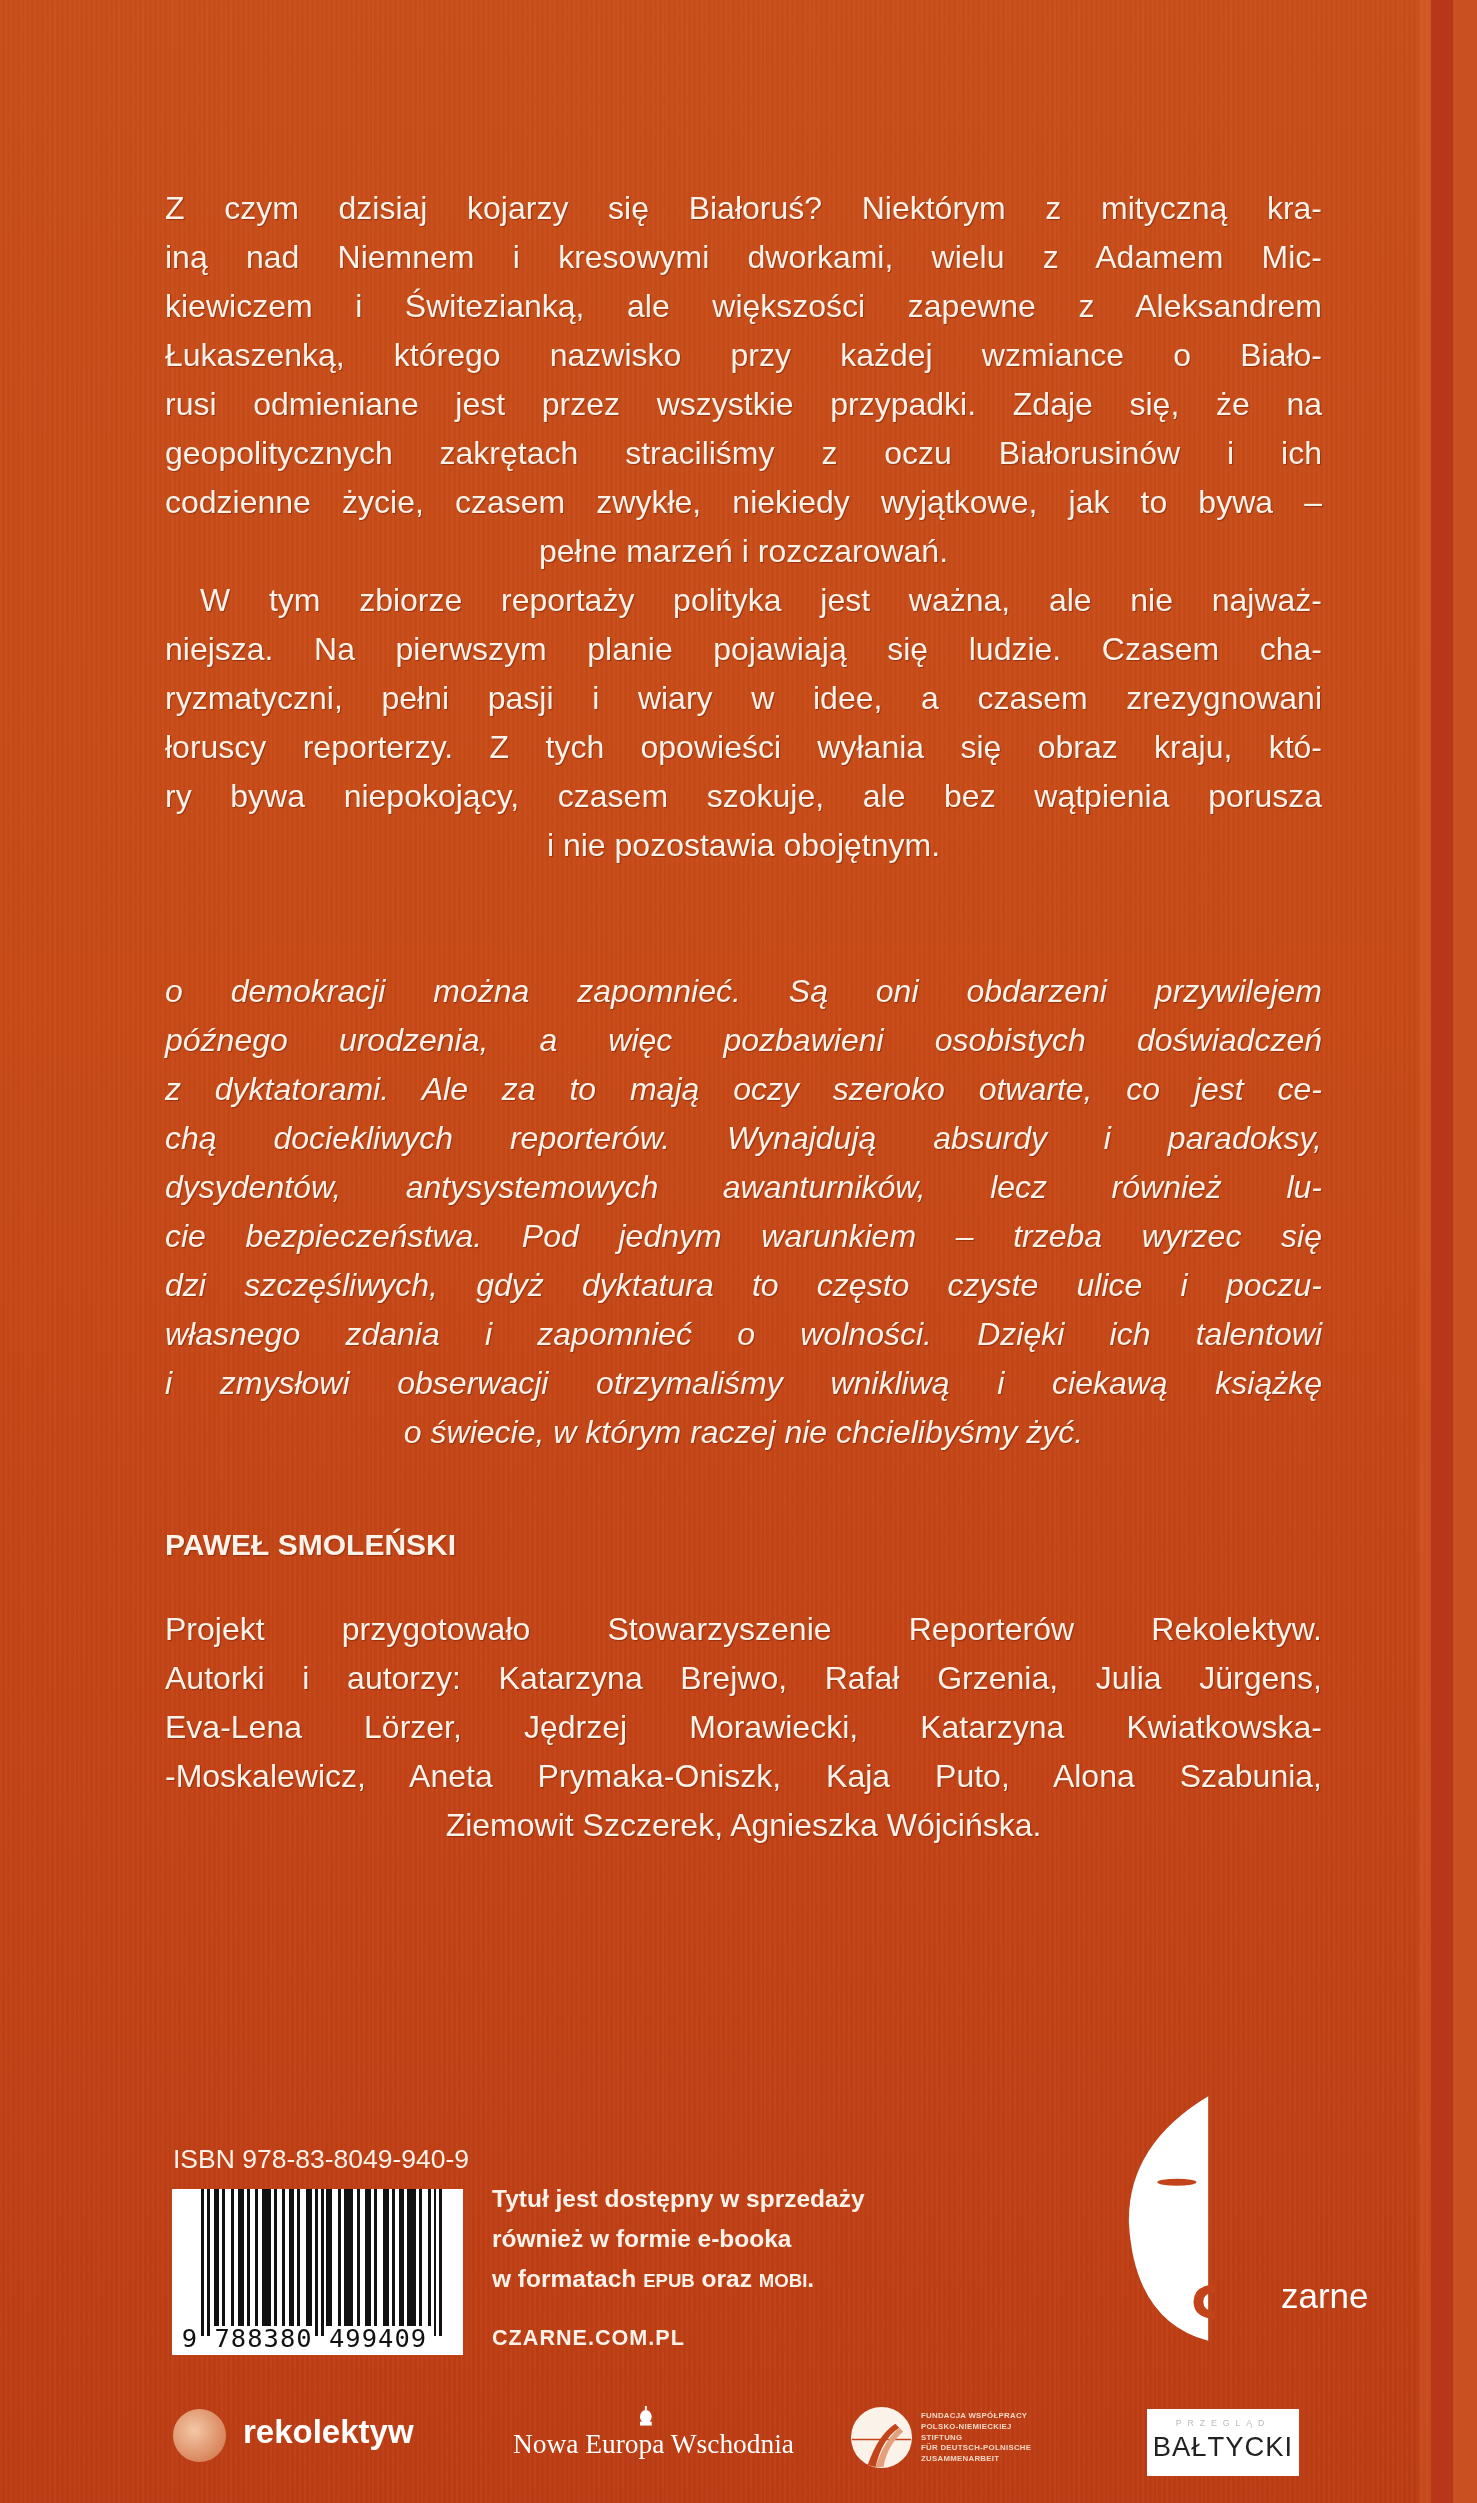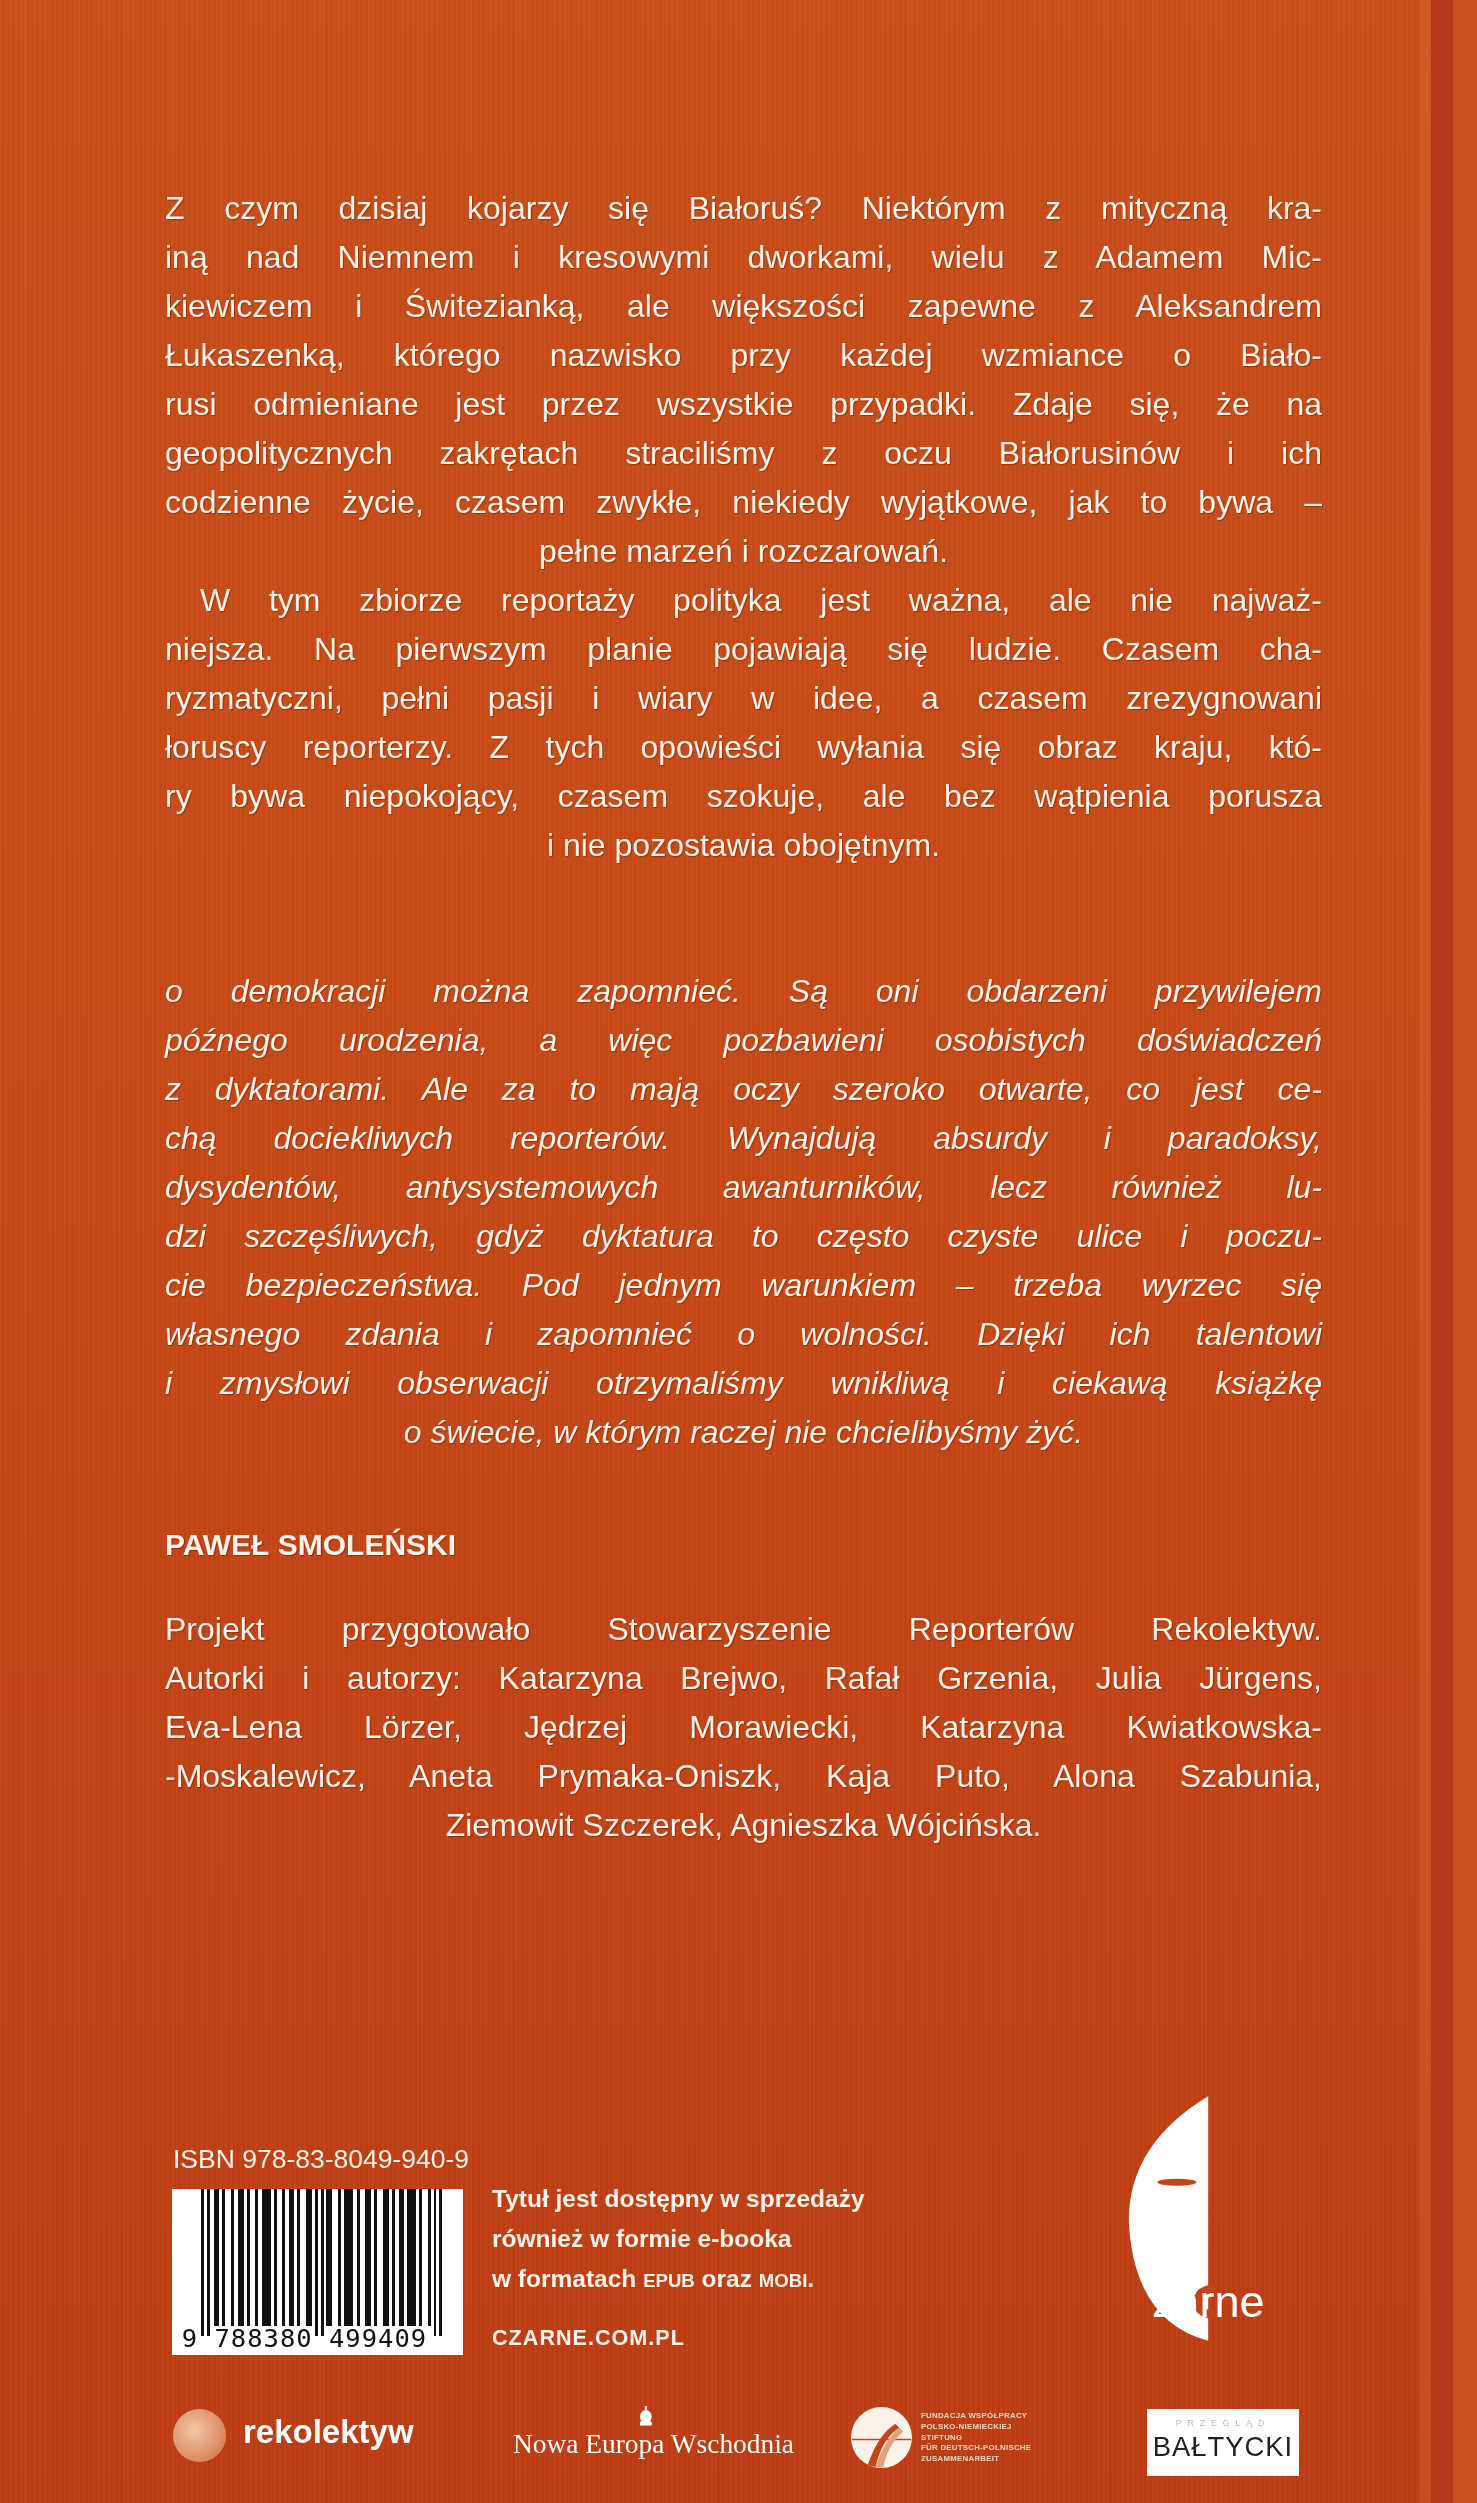--- a/index.html
+++ b/index.html
@@ -25,21 +25,21 @@
   .barcode{position:absolute;left:172px;top:2189px;width:291px;height:166px;background:#fff;}
   .bars{position:absolute;left:29px;top:0;width:251px;height:137px;display:flex;align-items:stretch;}
   .bars span{display:block;background:#111;height:100%;}
   .bars span.long{height:147px;}
   .bars span.gap{background:transparent;}
   .bcdigits{position:absolute;left:9.8px;bottom:2px;font-family:"DejaVu Sans Mono",monospace;font-size:25.5px;color:#111;letter-spacing:1px;}
   .ebook{position:absolute;left:492px;top:2179px;font-size:24.5px;line-height:40px;font-weight:bold;color:#fbf3ea;}
   .ebook .sc{font-size:18.6px;}
   .site{position:absolute;left:492px;top:2325px;font-size:21.6px;font-weight:bold;letter-spacing:1px;color:#fbf3ea;}
   .czarne{position:absolute;left:1125px;top:2096px;width:186px;height:245px;}
-  .czarne-word{position:absolute;left:1152px;top:2276px;font-size:45px;color:#fff;font-family:"Liberation Sans",sans-serif;}
+  .czarne-word{position:absolute;left:1281px;top:2276px;font-size:35px;color:#fff;font-family:"Liberation Sans",sans-serif;}
   .rek-logo{position:absolute;left:173px;top:2409px;width:53px;height:53px;border-radius:50%;
     background:radial-gradient(circle at 40% 40%,#f4c7a6,#d9875e 70%,#c9704a);}
   .rek-text{position:absolute;left:243px;top:2413px;font-size:33px;font-weight:bold;color:#fff;}
   .nev{position:absolute;left:513px;top:2429px;font-family:"Liberation Serif",serif;font-size:27.4px;color:#fff;}
   .nev-dome{position:absolute;left:639px;top:2406px;width:13.7px;height:19.6px;}
   .fund-logo{position:absolute;left:850px;top:2406px;width:63px;height:63px;}
   .fund-text{position:absolute;left:921px;top:2411px;font-size:7.8px;line-height:10.8px;font-weight:bold;color:#f5d7c4;letter-spacing:0.3px;}
   .balt{position:absolute;left:1147px;top:2409px;width:152px;height:67px;background:#fff;}
   .balt-small{position:absolute;left:0;top:8.8px;width:100%;text-align:center;font-size:8.8px;letter-spacing:5.9px;color:#bbb;}
   .balt-big{position:absolute;left:0;top:21.6px;width:100%;text-align:center;font-size:27.4px;color:#222;letter-spacing:1px;}
@@ -72,22 +72,22 @@
     <div class="line j">ry bywa niepokojący, czasem szokuje, ale bez wątpienia porusza</div>
     <div class="line l">i nie pozostawia obojętnym.</div>
   </div>
 
   <div class="block italic" style="top:967px;">
     <div class="line j">o demokracji można zapomnieć. Są oni obdarzeni przywilejem</div>
     <div class="line j">późnego urodzenia, a więc pozbawieni osobistych doświadczeń</div>
     <div class="line j">z dyktatorami. Ale za to mają oczy szeroko otwarte, co jest ce-</div>
     <div class="line j">chą dociekliwych reporterów. Wynajdują absurdy i paradoksy,</div>
     <div class="line j">dysydentów, antysystemowych awanturników, lecz również lu-</div>
+    <div class="line j">cie bezpieczeństwa. Pod jednym warunkiem – trzeba wyrzec się</div>
     <div class="line j">dzi szczęśliwych, gdyż dyktatura to często czyste ulice i poczu-</div>
-    <div class="line j">cie bezpieczeństwa. Pod jednym warunkiem – trzeba wyrzec się</div>
     <div class="line j">własnego zdania i zapomnieć o wolności. Dzięki ich talentowi</div>
     <div class="line j">i zmysłowi obserwacji otrzymaliśmy wnikliwą i ciekawą książkę</div>
     <div class="line l">o świecie, w którym raczej nie chcielibyśmy żyć.</div>
   </div>
   <div class="sig" style="top:1506px;">PAWEŁ SMOLEŃSKI</div>
 
   <div class="block" style="top:1605px;">
     <div class="line j">Projekt przygotowało Stowarzyszenie Reporterów Rekolektyw.</div>
     <div class="line j">Autorki i autorzy: Katarzyna Brejwo, Rafał Grzenia, Julia Jürgens,</div>
     <div class="line j">Eva-Lena Lörzer, Jędrzej Morawiecki, Katarzyna Kwiatkowska-</div>

